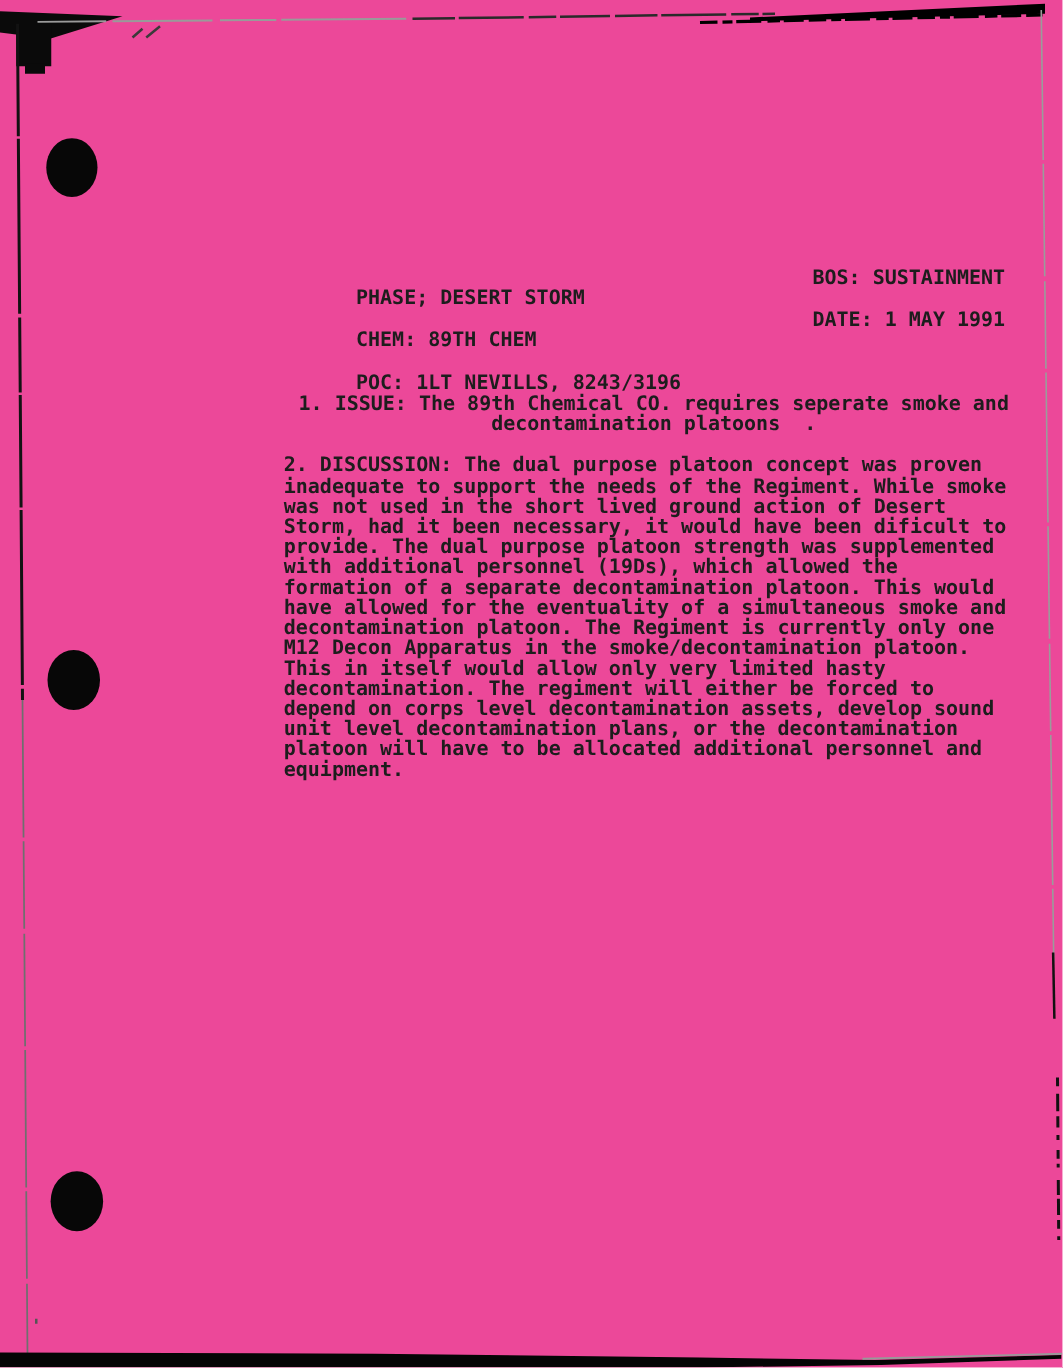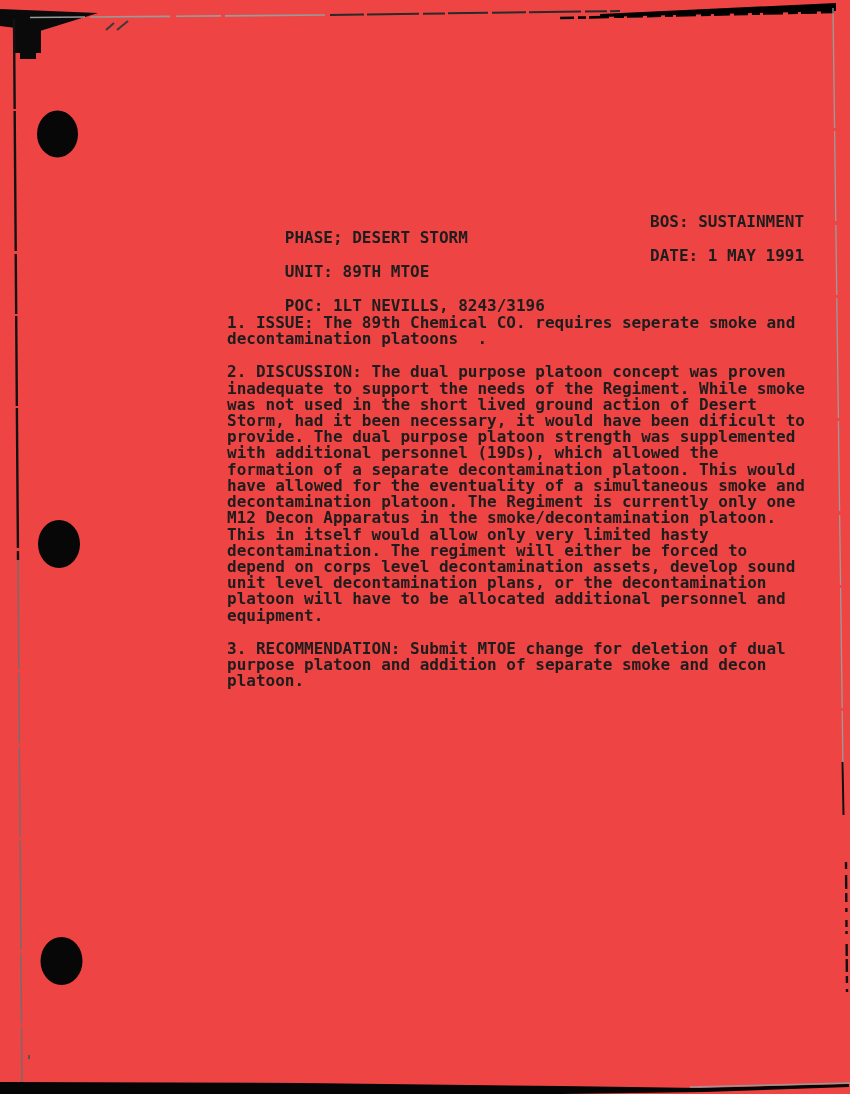--- a/index.html
+++ b/index.html
@@ -4,21 +4,21 @@
 <style>
   html, body {
     margin: 0;
     padding: 0;
     background: #ffffff;
   }
   .page {
     position: relative;
     width: 850px;
     height: 1094px;
-    background: #ef4444;
+    background: #ec4899;
     overflow: hidden;
     font-family: "DejaVu Sans Mono", monospace;
     text-decoration: underline;
   }
   .artifact-layer {
     position: absolute;
     inset: 0;
     width: 850px;
     height: 1094px;
     pointer-events: none;
@@ -43,21 +43,21 @@
   }
   .hdr-right {
     position: absolute;
     left: 423px;
     top: 0;
   }
   .para {
     white-space: pre-wrap;
     margin: 0;
   }
-  .para-issue        { margin-top: 15px; margin-bottom: 17px; }
+  .para-issue        { margin-top: 15px; margin-bottom: 17px; text-align: center; }
   .para-discussion   { margin-bottom: 17px; }
   .para-recommendation { margin-bottom: 0; }
 </style>
 </head>
 <body>
 
 <div class="page">
 
   <svg class="artifact-layer" viewBox="0 0 850 1094" xmlns="http://www.w3.org/2000/svg">
 
@@ -104,21 +104,21 @@
   </svg>
 
   <div class="doc">
 
     <div class="hdr-row">
       <span>PHASE; DESERT STORM</span>
       <span class="hdr-right">BOS: SUSTAINMENT</span>
     </div>
 
     <div class="hdr-row">
-      <span>UNIT: 89TH MTOE</span>
+      <span>CHEM: 89TH CHEM</span>
       <span class="hdr-right">DATE: 1 MAY 1991</span>
     </div>
 
     <div class="hdr-row">
       <span>POC: 1LT NEVILLS, 8243/3196</span>
     </div>
 
     <p class="para para-issue">1. ISSUE: The 89th Chemical CO. requires seperate smoke and
 decontamination platoons  .</p>
 
@@ -132,18 +132,15 @@
 have allowed for the eventuality of a simultaneous smoke and
 decontamination platoon. The Regiment is currently only one
 M12 Decon Apparatus in the smoke/decontamination platoon.
 This in itself would allow only very limited hasty
 decontamination. The regiment will either be forced to
 depend on corps level decontamination assets, develop sound
 unit level decontamination plans, or the decontamination
 platoon will have to be allocated additional personnel and
 equipment.</p>
 
-    <p class="para para-recommendation">3. RECOMMENDATION: Submit MTOE change for deletion of dual
-purpose platoon and addition of separate smoke and decon
-platoon.</p>
   </div>
 
 </div>
 
 </body></html>

